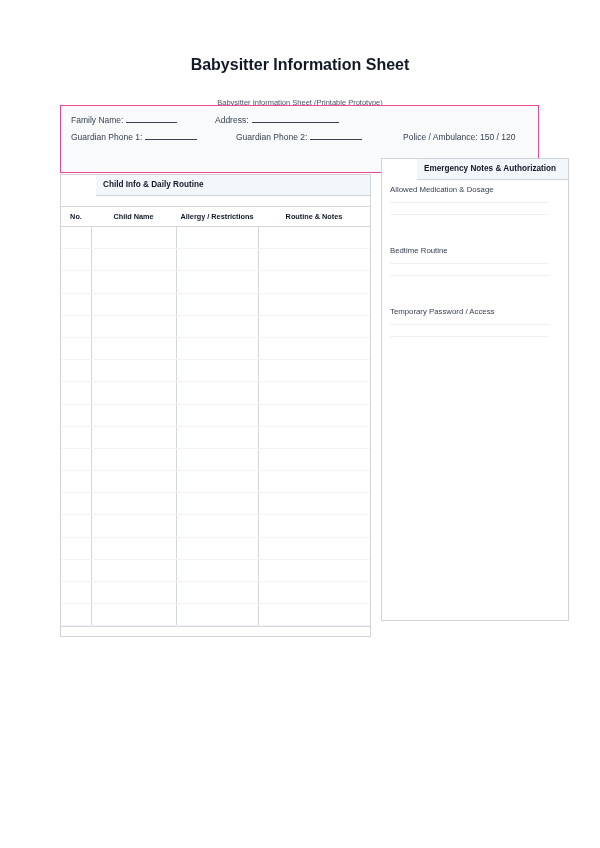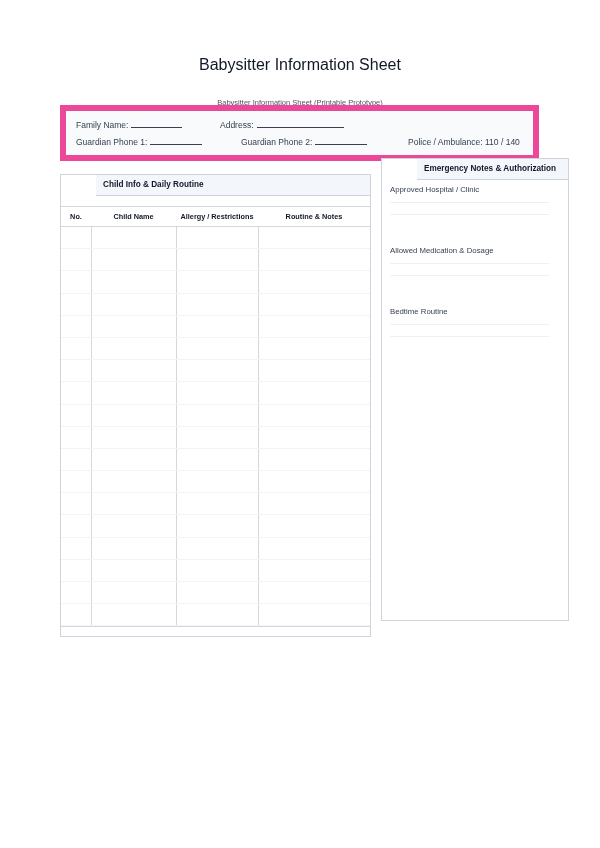--- a/index.html
+++ b/index.html
@@ -1,19 +1,19 @@
 <!DOCTYPE html>
 <html><head>
 <meta charset="utf-8">
 <style>
   html, body { margin:0; padding:0; background:#ffffff; }
   body { width:600px; height:848px; position:relative; font-family:"Liberation Sans", sans-serif; color:#1f2937; }
-  .title { position:absolute; top:56px; left:0; width:600px; text-align:center; font-size:16px; font-weight:normal; color:#111827; }
+  .title { position:absolute; top:56px; left:0; width:600px; text-align:center; font-size:16px; font-weight:bold; color:#111827; }
   .subtitle { position:absolute; top:98px; left:0; width:600px; text-align:center; font-size:7.5px; color:#4b5563; }
-  .info-box { position:absolute; left:60px; top:105px; width:479px; height:56px; border:6px solid #ec4899; background:#f8fafc; box-sizing:border-box; }
+  .info-box { position:absolute; left:60px; top:105px; width:479px; height:68px; border:1px solid #ec4899; background:#f8fafc; box-sizing:border-box; }
   .info-field { position:absolute; font-size:8.5px; color:#374151; white-space:nowrap; }
   .blank { display:inline-block; border-bottom:1px solid #374151; height:1px; vertical-align:baseline; margin-left:3px; }
   .panel { position:absolute; border:1px solid #cfd4db; box-sizing:border-box; background:#fff; }
   .panel-head { height:20px; background:#f3f6fa; border-bottom:1px solid #cfd4db; font-size:8.2px; font-weight:bold; color:#111827; line-height:20px; padding-left:7px;margin-left:35px; }
   .spacer { height:10px; border-bottom:1px solid #d4d8de; }
   table { border-collapse:collapse; width:100%; table-layout:fixed; }
   th { font-size:7.3px; font-weight:bold; color:#111827; height:19px; border-bottom:1px solid #d4d8de; padding:0; }
   td { height:21.2px; border-bottom:1px solid #f1f3f5; padding:0; }
   td.c0, td.c1, td.c2 { border-right:1px solid #d4d8de; }
   .foot-row { height:11px; border-top:1px solid #d4d8de; }
@@ -33,21 +33,21 @@
   </div>
   <div class="info-field" style="left:154px; top:9px;">
     <span>Address:</span><span class="blank" style="width:87px;"></span>
   </div>
   <div class="info-field" style="left:10px; top:26px;">
     <span>Guardian Phone 1:</span><span class="blank" style="width:52px;"></span>
   </div>
   <div class="info-field" style="left:175px; top:26px;">
     <span>Guardian Phone 2:</span><span class="blank" style="width:52px;"></span>
   </div>
-  <div class="info-field" style="left:342px; top:26px;">Police / Ambulance: 110 / 140</div>
+  <div class="info-field" style="left:342px; top:26px;">Police / Ambulance: 150 / 120</div>
 </div>
 
 <div class="panel" style="left:60px; top:174px; width:311px; height:463px;">
   <div class="panel-head">Child Info &amp; Daily Routine</div>
   <div class="spacer"></div>
   <table>
     <colgroup>
         <col style="width:30px">
         <col style="width:85px">
         <col style="width:82px">
@@ -172,28 +172,28 @@
         </tr>
       </tbody>
   </table>
   <div class="foot-row"></div>
 </div>
 
 <div class="panel" style="left:381px; top:158px; width:188px; height:463px;">
   <div class="panel-head">Emergency Notes &amp; Authorization</div>
   <div id="note-items">
       <div class="note-item">
-        <div class="note-label">Approved Hospital / Clinic</div>
-        <div class="note-line"></div>
-        <div class="note-line" style="margin-top: 11px;"></div>
-      </div>
-      <div class="note-item">
         <div class="note-label">Allowed Medication &amp; Dosage</div>
         <div class="note-line"></div>
         <div class="note-line" style="margin-top: 11px;"></div>
       </div>
       <div class="note-item">
         <div class="note-label">Bedtime Routine</div>
         <div class="note-line"></div>
         <div class="note-line" style="margin-top: 11px;"></div>
       </div>
+      <div class="note-item">
+        <div class="note-label">Temporary Password / Access</div>
+        <div class="note-line"></div>
+        <div class="note-line" style="margin-top: 11px;"></div>
+      </div>
     </div>
 </div>
 
 </body></html>

